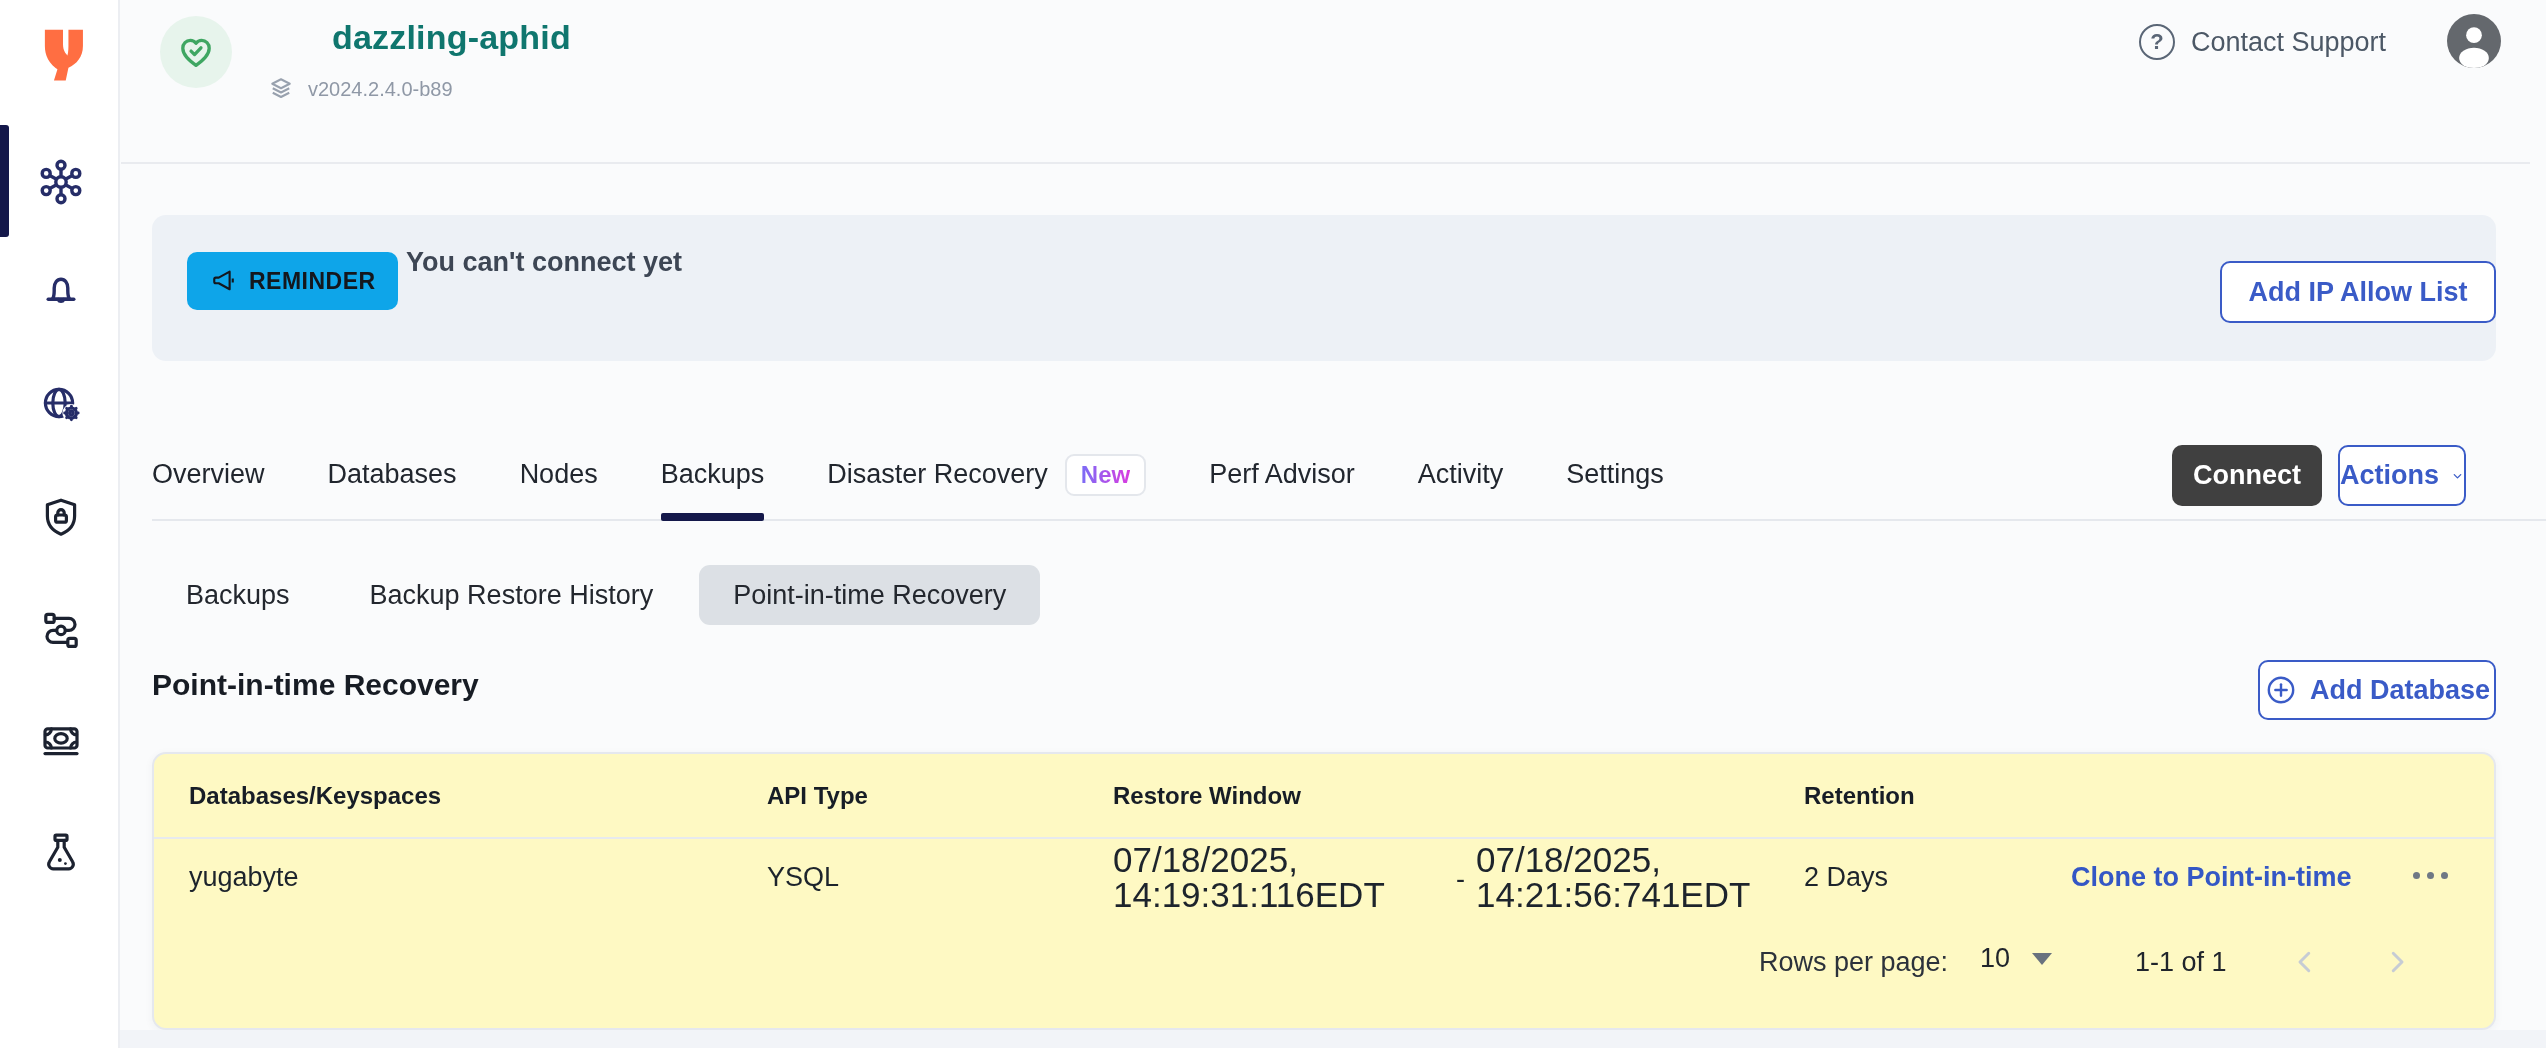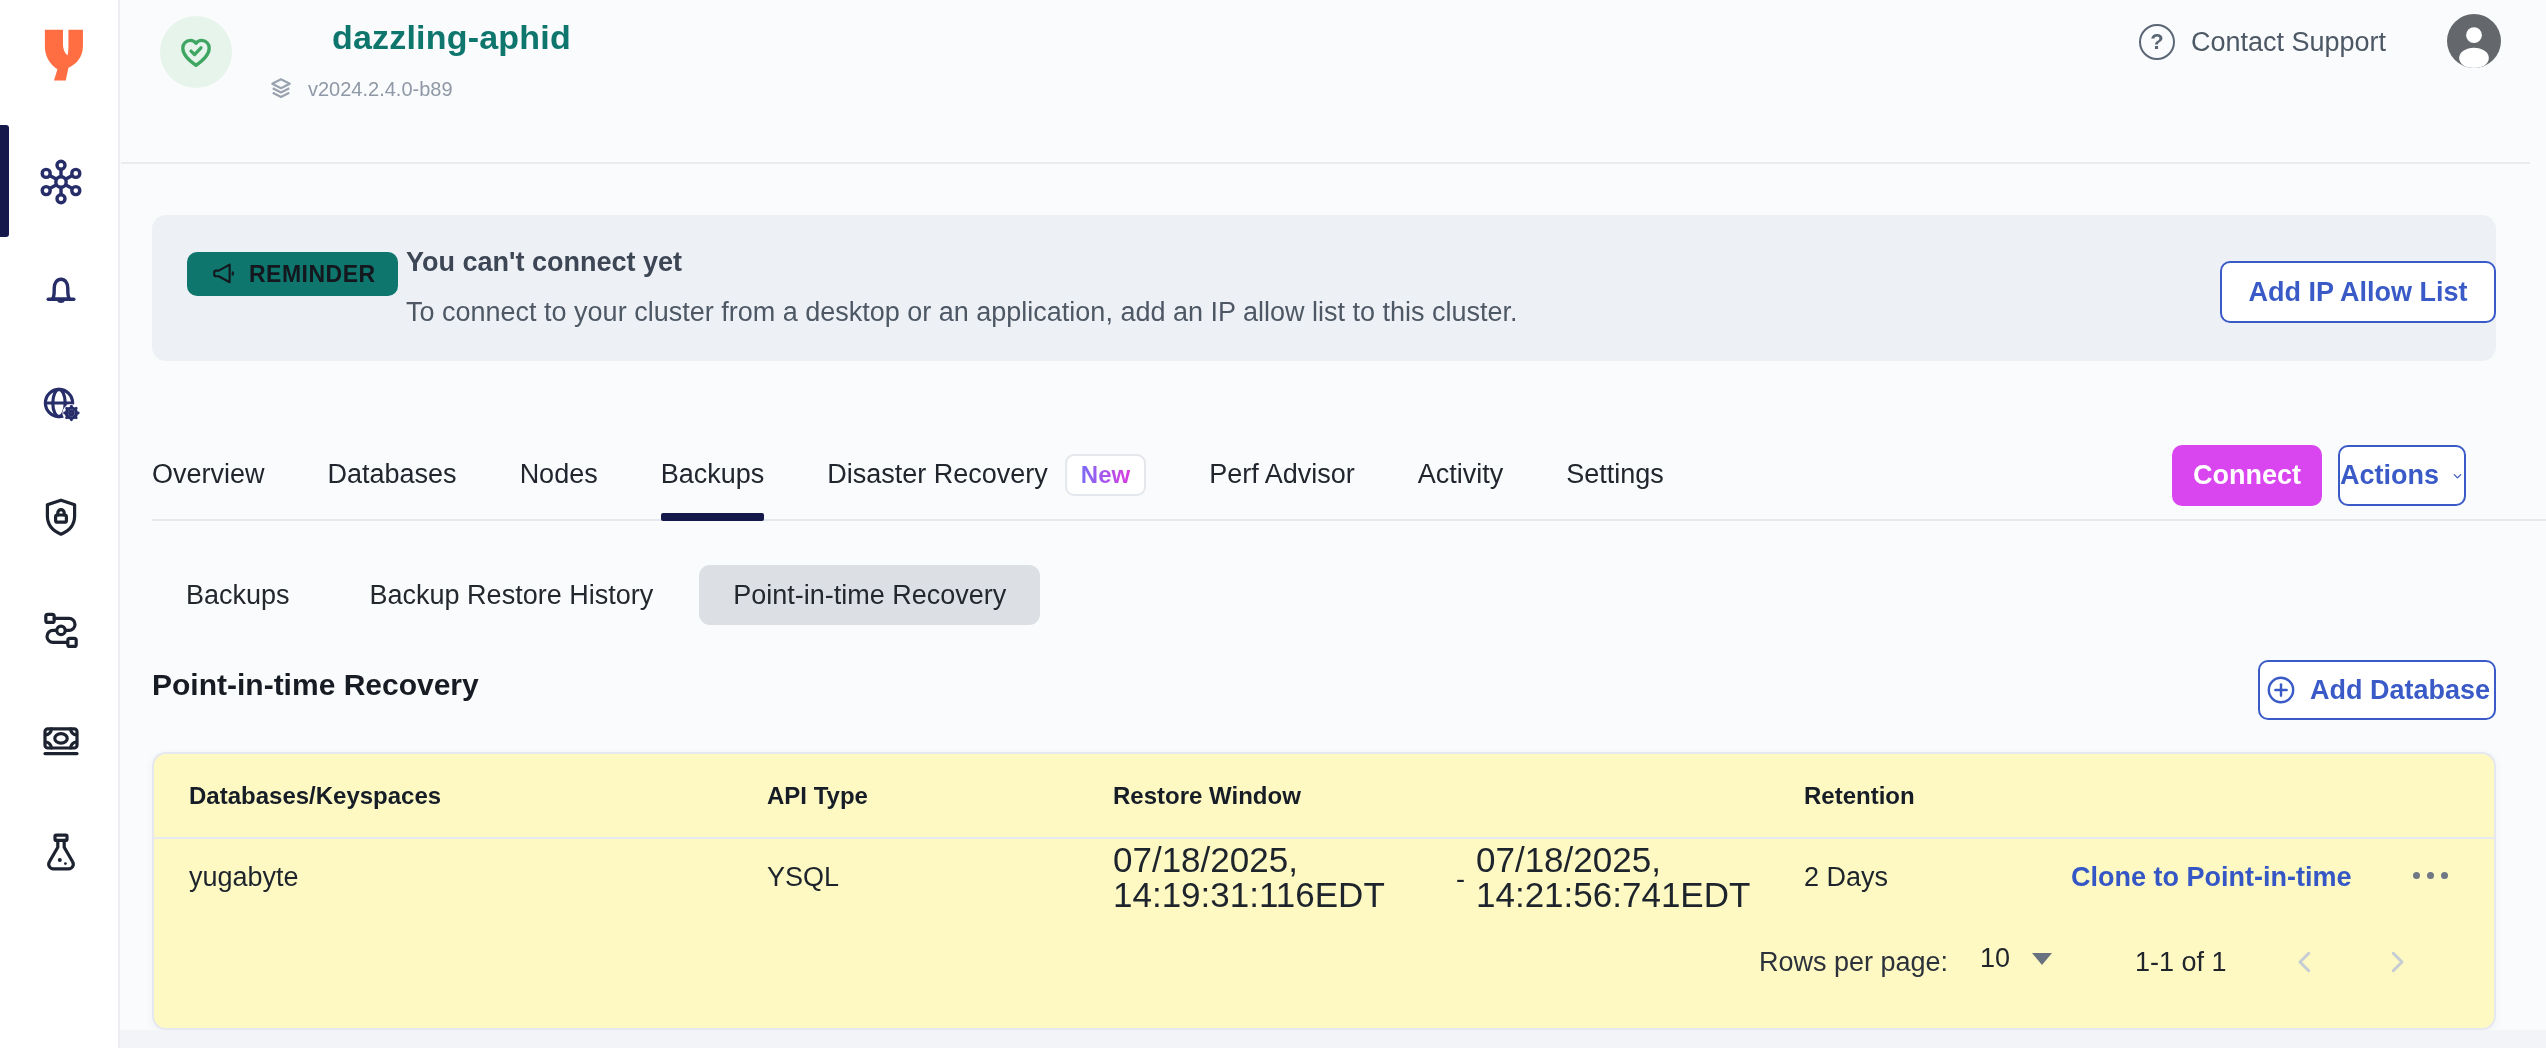--- a/index.html
+++ b/index.html
@@ -19,34 +19,34 @@
   .cluster-title { position:absolute; left:332px; top:18px; font-size:34px; font-weight:bold; color:#0f766e; letter-spacing:.2px; }
   .version-row { position:absolute; left:266px; top:74px; display:flex; align-items:center; gap:12px; color:#8f98a6; font-size:20px; }
   .version-row svg { width:30px; height:30px; }
   .contact { position:absolute; left:2139px; top:24px; display:flex; align-items:center; gap:16px; color:#4c5866; font-size:27px; cursor:pointer; }
   .help-circle { width:36px; height:36px; border:2.5px solid #5a6676; border-radius:50%; display:flex; align-items:center; justify-content:center; font-size:22px; color:#5a6676; font-weight:bold; }
   .avatar { position:absolute; left:2447px; top:14px; width:54px; height:54px; cursor:pointer; }
   .header-divider { position:absolute; left:121px; top:162px; width:2409px; height:2px; background:#e9ebef; }
 
   
   .banner { position:absolute; left:152px; top:215px; width:2344px; height:146px; background:#edf1f6; border-radius:14px; }
-  .reminder-badge { position:absolute; left:35px; top:37px; height:44px; padding:0 22px; background:#0f766e; border-radius:10px; display:flex; align-items:center; gap:10px; font-size:23px; font-weight:bold; letter-spacing:.5px; color:#14171d; }
+  .reminder-badge { position:absolute; left:35px; top:37px; height:58px; padding:0 22px; background:#0ea5e9; border-radius:10px; display:flex; align-items:center; gap:10px; font-size:23px; font-weight:bold; letter-spacing:.5px; color:#14171d; }
   .reminder-badge svg { width:30px; height:30px; }
   .banner-title { position:absolute; left:254px; top:32px; font-size:27px; font-weight:bold; color:#3d4654; }
   .banner-msg { position:absolute; left:254px; top:82px; font-size:27px; color:#4e5865; }
   .btn-outline { background:#ffffff; border:2.5px solid #3a5bc7; border-radius:10px; color:#3a5bc7; font-weight:bold; font-size:27px; display:flex; align-items:center; justify-content:center; gap:12px; cursor:pointer; font-family:inherit; }
   .add-ip-btn { position:absolute; left:2068px; top:46px; width:276px; height:62px; }
 
   
   .tabs-bar { position:absolute; left:152px; top:430px; width:2394px; height:91px; border-bottom:2px solid #e5e8ed; display:flex; align-items:center; gap:63px; }
   .tab { position:relative; height:100%; display:flex; align-items:center; gap:17px; font-size:27px; color:#21262e; cursor:pointer; white-space:nowrap; }
   .tab.active::after { content:""; position:absolute; left:0; bottom:-2px; width:100%; height:8px; background:#14184a; border-radius:2px; }
   .new-badge { background:#ffffff; border:2px solid #e4e7ec; border-radius:9px; padding:5px 14px; font-size:24px; font-weight:bold; background-clip:border-box; }
   .new-badge span { background:linear-gradient(90deg,#7b6cf6,#d93ce0); -webkit-background-clip:text; background-clip:text; color:transparent; }
-  .connect-btn { position:absolute; left:2172px; top:445px; width:150px; height:61px; background:#d946ef; border:none; border-radius:10px; color:#ffffff; font-weight:bold; font-size:27px; cursor:pointer; font-family:inherit; }
+  .connect-btn { position:absolute; left:2172px; top:445px; width:150px; height:61px; background:#404040; border:none; border-radius:10px; color:#ffffff; font-weight:bold; font-size:27px; cursor:pointer; font-family:inherit; }
   .actions-btn { position:absolute; left:2338px; top:445px; width:128px; height:61px; }
   .actions-btn svg { width:24px; height:24px; }
 
   
   .subtabs { position:absolute; left:152px; top:565px; display:flex; gap:12px; }
   .subtab { height:60px; padding:0 34px; display:flex; align-items:center; font-size:27px; color:#23272e; border-radius:11px; cursor:pointer; white-space:nowrap; }
   .subtab.active { background:#dce0e5; }
 
   
   .section-title { position:absolute; left:152px; top:668px; font-size:30px; font-weight:bold; color:#171c24; }
@@ -212,21 +212,20 @@
 
 <section class="banner">
   <div class="reminder-badge">
     <svg viewBox="0 0 24 24" fill="none" stroke="#14171d" stroke-width="1.7" stroke-linejoin="round">
       <path d="M16.5 4.5 L7.8 9.3 H5.4 A1.2 1.2 0 0 0 4.2 10.5 V12.6 A1.2 1.2 0 0 0 5.4 13.8 H7.8 L16.5 18.6 Z"></path>
       <line x1="19" y1="10" x2="19" y2="13.2"></line>
     </svg>
     <span>REMINDER</span>
   </div>
   <div class="banner-title">You can't connect yet</div>
-  <div class="banner-msg">To connect to your cluster from a desktop or an application, add an IP allow list to this cluster.</div>
   <button class="btn-outline add-ip-btn">Add IP Allow List</button>
 </section>
 
 <div class="tabs-bar">
   <div class="tab">
       <span>Overview</span>
     </div>
   <div class="tab">
       <span>Databases</span>
     </div>

